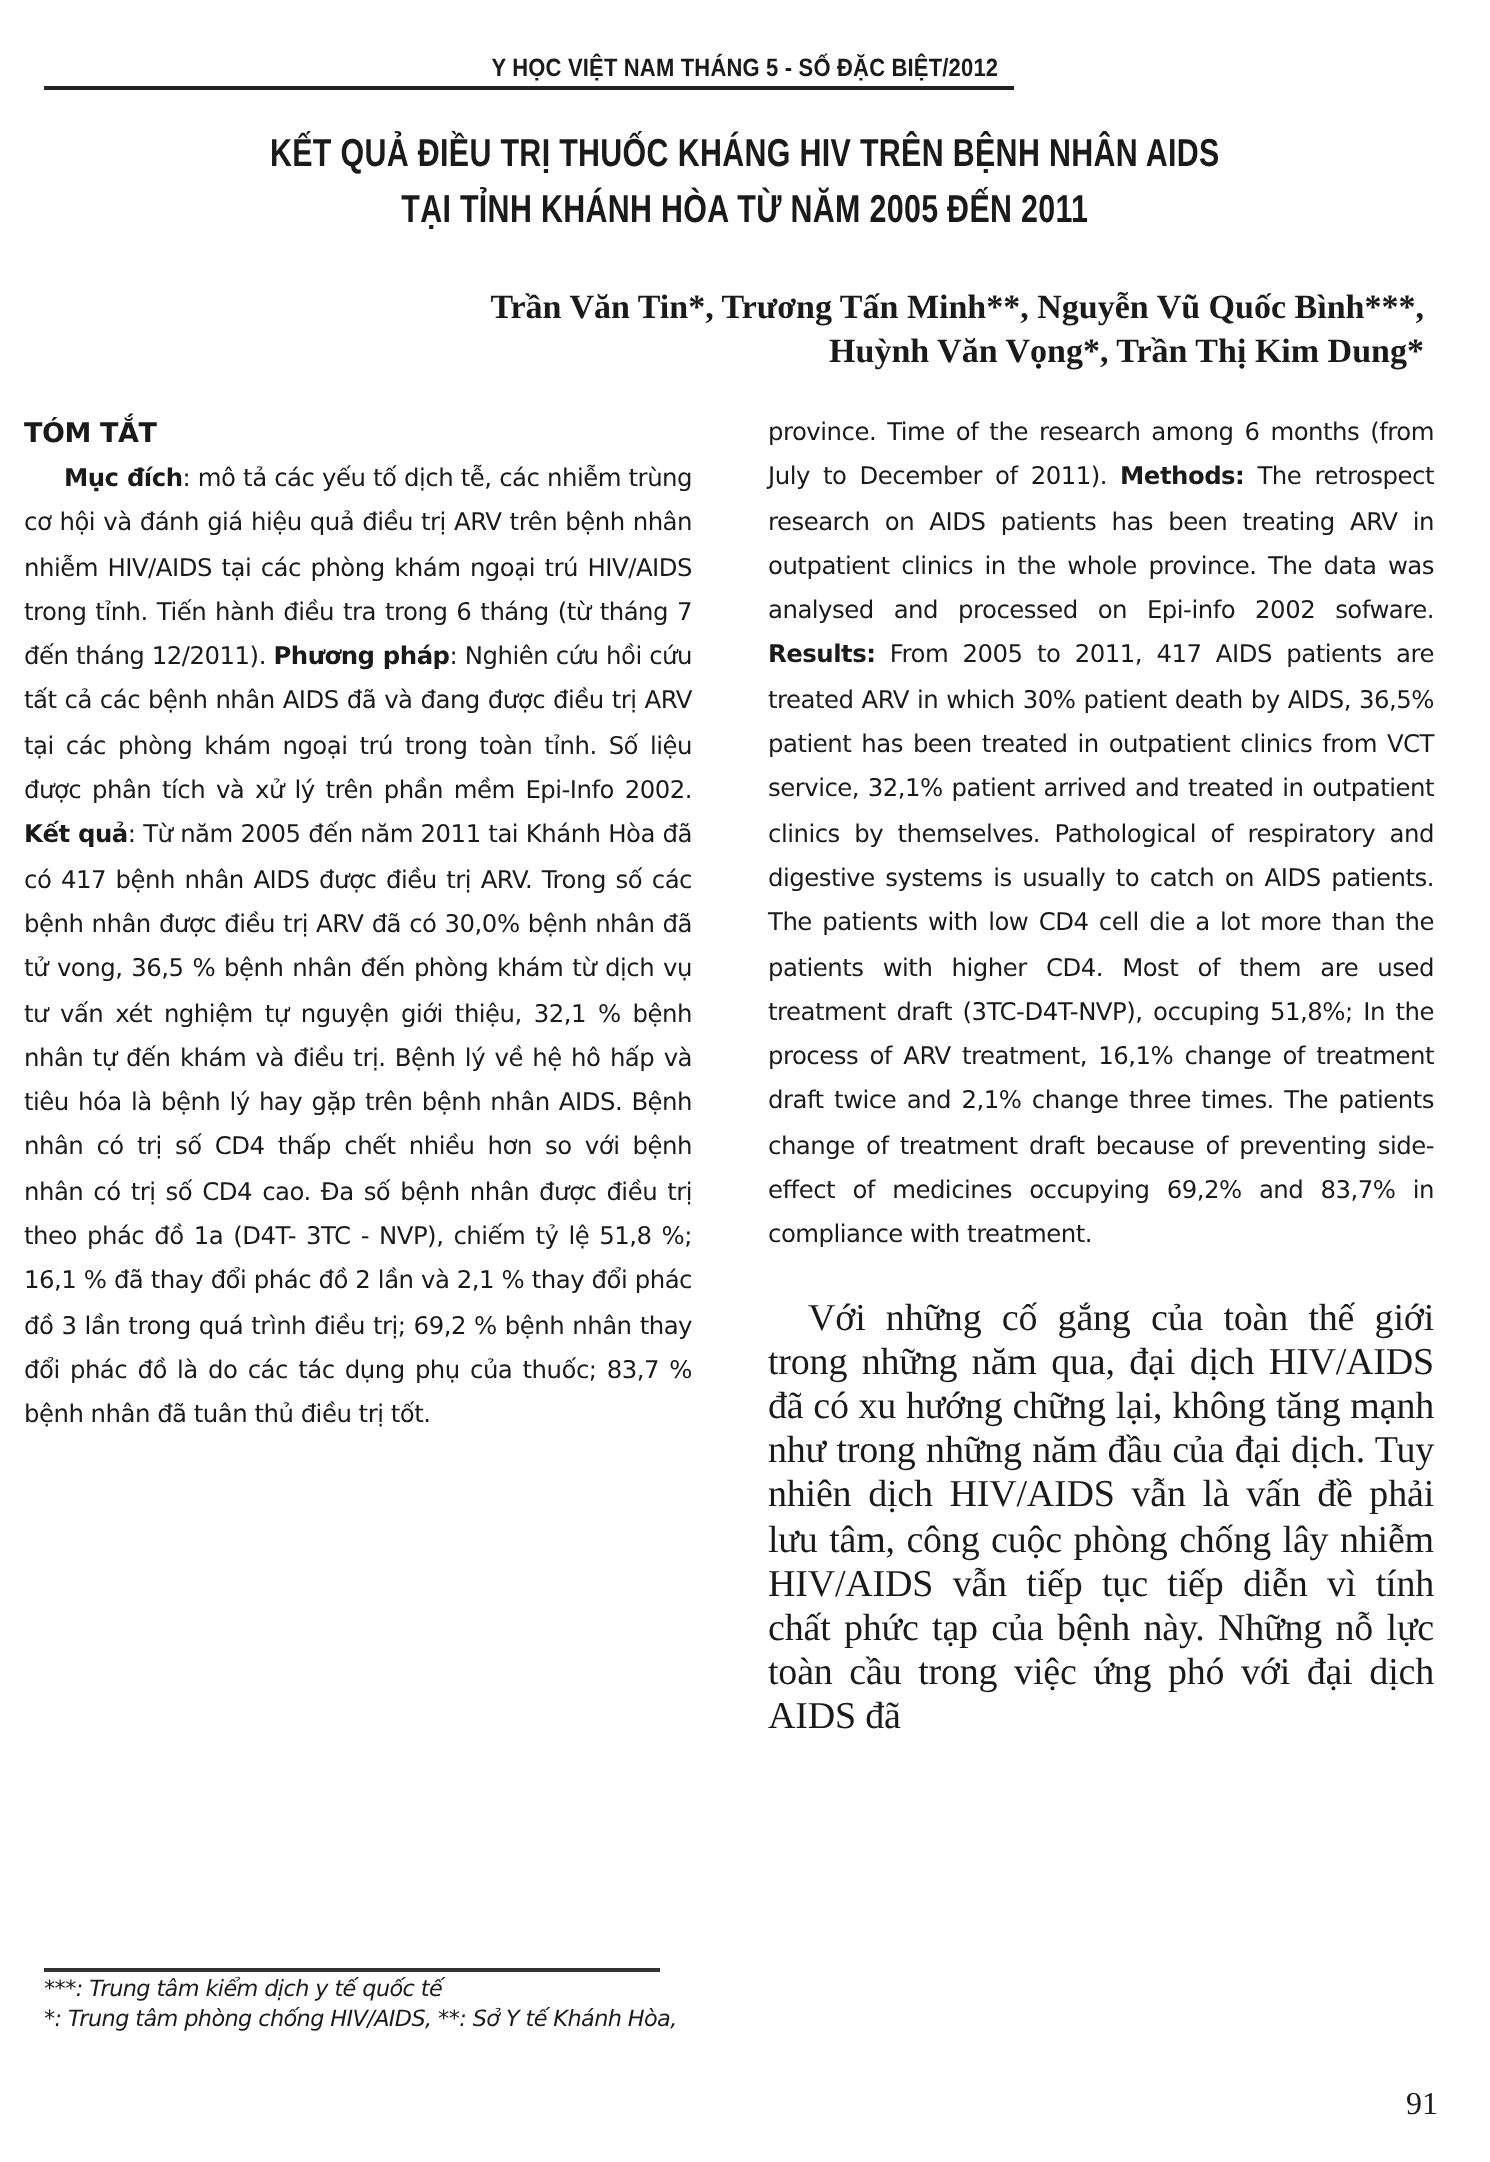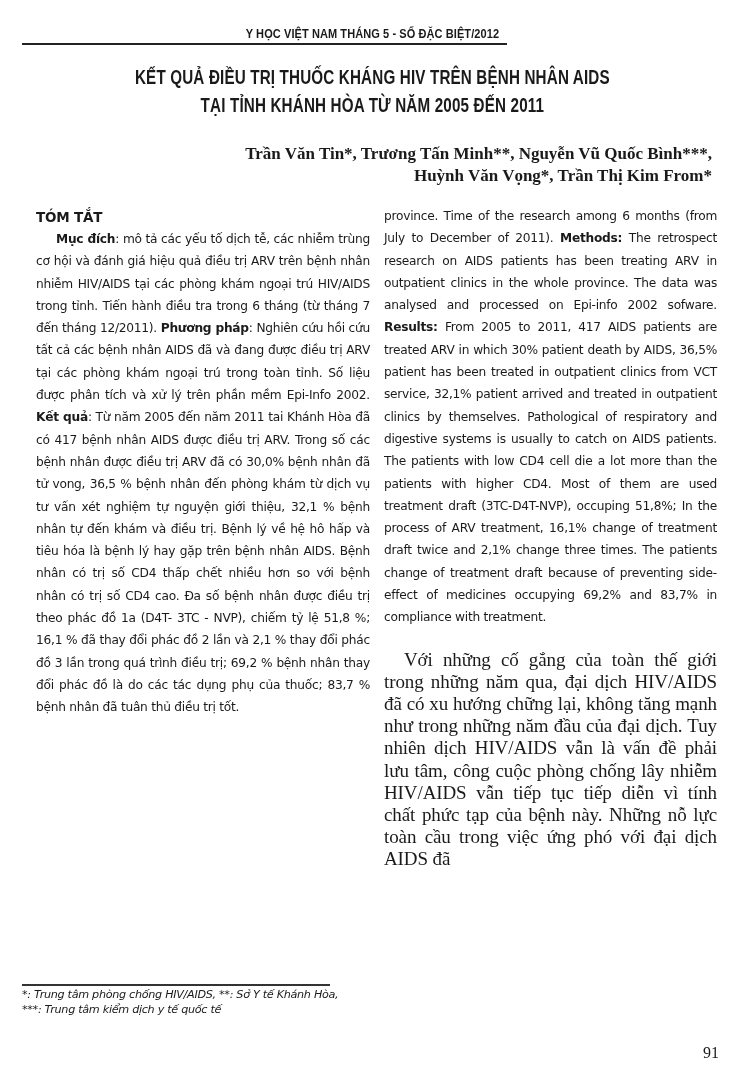--- a/index.html
+++ b/index.html
@@ -18,21 +18,21 @@
     transform: scaleX(0.78); transform-origin: 372px 0; letter-spacing: 0.2px;
   }
   .authors {
     position: absolute; right: 33px; top: 143px; text-align: right;
     font-family: "Liberation Serif", serif; font-weight: bold; font-size: 17px; line-height: 22px;
   }
   .col {
     position: absolute; font-family: "DejaVu Sans", sans-serif; font-size: 12.2px; line-height: 22.3px;
     text-align: justify; letter-spacing: -0.25px;
   }
-  .col-left { left: 36px; top: 206px; width: 334px; }
+  .col-left { left: 12px; top: 206px; width: 334px; }
   .col-right { left: 384px; top: 205px; width: 333px; }
   .sec-head {
     font-family: "DejaVu Sans", sans-serif; font-weight: bold; font-size: 13.5px; line-height: 22px;
     letter-spacing: -0.2px;
   }
   .indent { text-indent: 20px; }
   p { margin: 0; }
   b { font-weight: bold; margin-top: 12px; }
   .gap1 { height: 17px; }
   .gap2 { height: 20px; }
@@ -58,34 +58,34 @@
 <div class="running-head">Y HỌC VIỆT NAM THÁNG 5 - SỐ ĐẶC BIỆT/2012</div>
 <div class="head-rule"></div>
 
 <div class="title">
   <div>KẾT QUẢ ĐIỀU TRỊ THUỐC KHÁNG HIV TRÊN BỆNH NHÂN AIDS</div>
   <div>TẠI TỈNH KHÁNH HÒA TỪ NĂM 2005 ĐẾN 2011</div>
 </div>
 
 <div class="authors">
   <div>Trần Văn Tin*, Trương Tấn Minh**, Nguyễn Vũ Quốc Bình***,</div>
-  <div>Huỳnh Văn Vọng*, Trần Thị Kim From*</div>
+  <div>Huỳnh Văn Vọng*, Trần Thị Kim Dung*</div>
 </div>
 
 <div class="col col-left">
   <div class="sec-head">TÓM TẮT</div>
   <p class="indent"><b>Mục đích</b><span>: mô tả các yếu tố dịch tễ, các nhiễm trùng cơ hội và đánh giá hiệu quả điều trị ARV trên bệnh nhân nhiễm HIV/AIDS tại các phòng khám ngoại trú HIV/AIDS trong tỉnh. Tiến hành điều tra trong 6 tháng (từ tháng 7 đến tháng 12/2011). </span><b>Phương pháp</b><span>: Nghiên cứu hồi cứu tất cả các bệnh nhân AIDS đã và đang được điều trị ARV tại các phòng khám ngoại trú trong toàn tỉnh. Số liệu được phân tích và xử lý trên phần mềm Epi-Info 2002. </span><b>Kết quả</b><span>: Từ năm 2005 đến năm 2011 tai Khánh Hòa đã có 417 bệnh nhân AIDS được điều trị ARV. Trong số các bệnh nhân được điều trị ARV đã có 30,0% bệnh nhân đã tử vong, 36,5 % bệnh nhân đến phòng khám từ dịch vụ tư vấn xét nghiệm tự nguyện giới thiệu, 32,1 % bệnh nhân tự đến khám và điều trị. Bệnh lý về hệ hô hấp và tiêu hóa là bệnh lý hay gặp trên bệnh nhân AIDS. Bệnh nhân có trị số CD4 thấp chết nhiều hơn so với bệnh nhân có trị số CD4 cao. Đa số bệnh nhân được điều trị theo phác đồ 1a (D4T- 3TC - NVP), chiếm tỷ lệ 51,8 %; 16,1 % đã thay đổi phác đồ 2 lần và 2,1 % thay đổi phác đồ 3 lần trong quá trình điều trị; 69,2 % bệnh nhân thay đổi phác đồ là do các tác dụng phụ của thuốc; 83,7 % bệnh nhân đã tuân thủ điều trị tốt.</span></p>
   <div class="gap1"></div>
 </div>
 
 <div class="col col-right">
   <p><span id="obj-right">province. Time of the research among 6 months (from July to December of 2011). </span><b>Methods:</b><span> The retrospect research on AIDS patients has been treating ARV in outpatient clinics in the whole province. The data was analysed and processed on Epi-info 2002 sofware. </span><b>Results:</b><span> From 2005 to 2011, 417 AIDS patients are treated ARV in which 30% patient death by AIDS, 36,5% patient has been treated in outpatient clinics from VCT service, 32,1% patient arrived and treated in outpatient clinics by themselves. Pathological of respiratory and digestive systems is usually to catch on AIDS patients. The patients with low CD4 cell die a lot more than the patients with higher CD4. Most of them are used treatment draft (3TC-D4T-NVP), occuping 51,8%; In the process of ARV treatment, 16,1% change of treatment draft twice and 2,1% change three times. The patients change of treatment draft because of preventing side-effect of medicines occupying 69,2% and 83,7% in compliance with treatment.</span></p>
   <div class="gap2"></div>
   <p class="indent serif-block">Với những cố gắng của toàn thế giới trong những năm qua, đại dịch HIV/AIDS đã có xu hướng chững lại, không tăng mạnh như trong những năm đầu của đại dịch. Tuy nhiên dịch HIV/AIDS vẫn là vấn đề phải lưu tâm, công cuộc phòng chống lây nhiễm HIV/AIDS vẫn tiếp tục tiếp diễn vì tính chất phức tạp của bệnh này. Những nỗ lực toàn cầu trong việc ứng phó với đại dịch AIDS đã</p>
 </div>
 
 <div class="foot-rule"></div>
 <div class="footnote">
+  <div>***: Trung tâm kiểm dịch y tế quốc tế</div>
   <div>*: Trung tâm phòng chống HIV/AIDS, **: Sở Y tế Khánh Hòa,</div>
-  <div>***: Trung tâm kiểm dịch y tế quốc tế</div>
 </div>
 
 <div class="page-num">91</div>
 
 </body></html>

